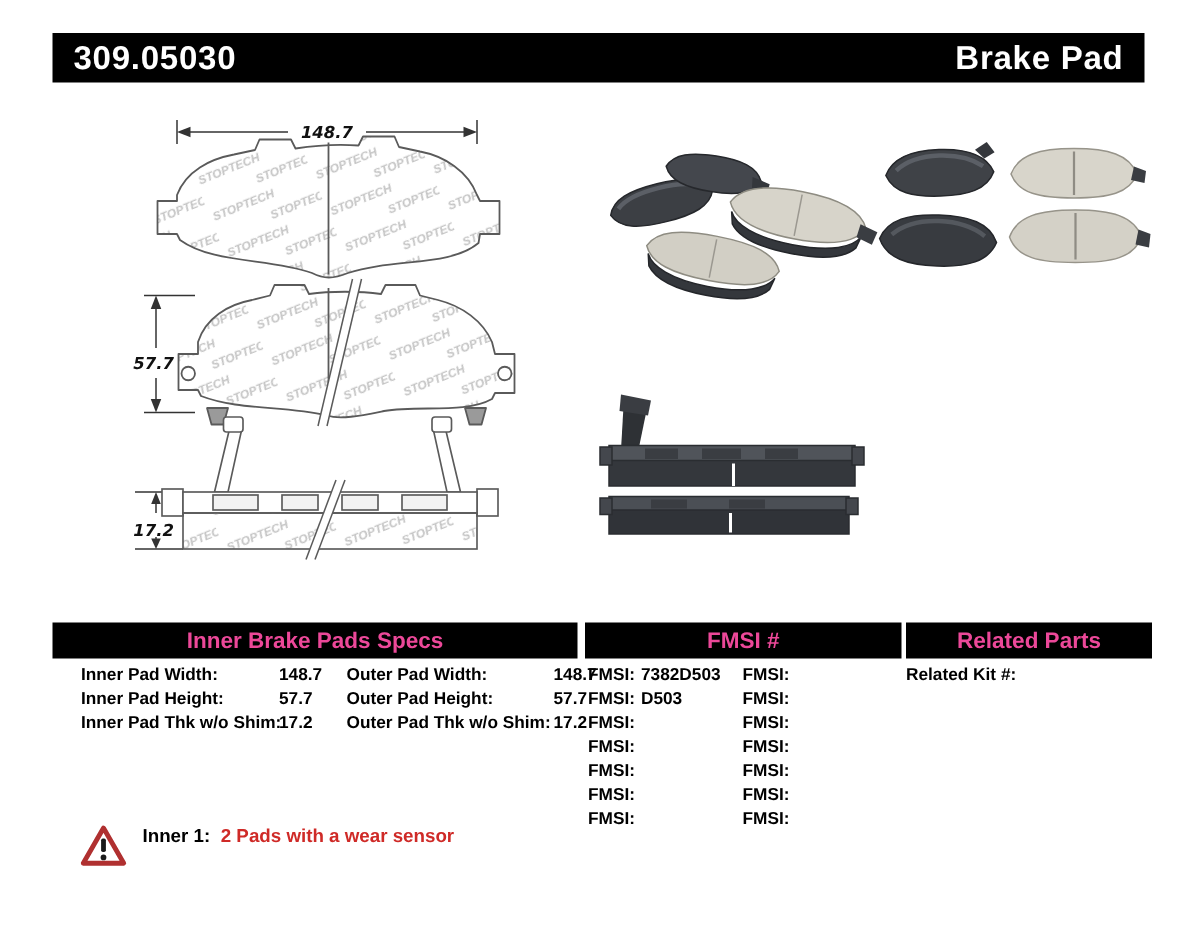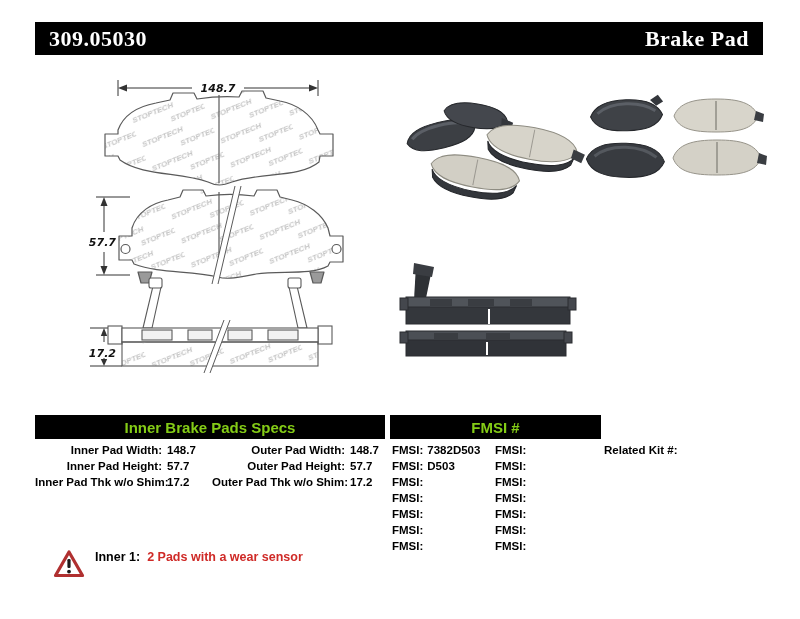--- a/index.html
+++ b/index.html
@@ -5,33 +5,33 @@
   html,body { margin:0; padding:0; background:#ffffff; }
   .page {
     position:relative; width:800px; height:619px; background:#ffffff;
     font-family:"Liberation Sans", sans-serif; overflow:hidden;
   }
   
   .topbar {
     position:absolute; left:35px; top:22px; width:728px; height:33px;
     background:#000; color:#fff; display:flex; justify-content:space-between;
     align-items:center; padding:0 14px; box-sizing:border-box;
-    font-size:22px; font-weight:bold; letter-spacing:0.5px;font-family:Liberation Serif, serif;
+    font-size:22px; font-weight:bold; letter-spacing:0.5px;
   }
   
   .secbar {
-    position:absolute; top:415px; height:24px; background:#000; color:#84cc16;
+    position:absolute; top:415px; height:24px; background:#000; color:#ec4899;
     font-weight:bold; font-size:15px; display:flex; align-items:center;
   }
   .secbar .half { flex:1; text-align:center; }
   .secbar.single { justify-content:center; }
   
   .speccol { position:absolute; top:442px; font-size:11.5px; font-weight:bold; color:#000; }
   .spec-row { display:flex; height:16px; align-items:center; white-space:nowrap; }
-  .spec-label { width:127px; text-align:right; }
+  .spec-label { width:127px; text-align:left;margin-left:19px; }
   .speccol.outer .spec-label { width:133px; }
   .spec-value { margin-left:5px; min-width:34px; text-align:left; }
   
   .fmsi { position:absolute; left:392px; top:442px; font-size:11.5px; font-weight:bold; }
   .fmsi-row { display:flex; height:16px; align-items:center; white-space:nowrap; }
   .fmsi-cell { width:103px; display:flex; }
   .fmsi-cell .fval { margin-left:4px; }
   
   .related { position:absolute; left:604px; top:442px; font-size:11.5px; font-weight:bold; }
   
@@ -217,20 +217,23 @@
       </g>
     </g>
   </svg>
 
   <div class="secbar" style="left:35px; width:350px;">
     <span class="half">Inner Brake Pads Specs</span>
   </div>
   <div class="secbar single" style="left:390px; width:211px;">
     <span>FMSI #</span>
   </div>
+  <div class="secbar single" style="left:604px; width:164px;">
+    <span>Related Parts</span>
+  </div>
 
   <div class="speccol inner" style="left:35px;">
     <div class="spec-row">
       <span class="spec-label">Inner Pad Width:</span>
       <span class="spec-value">148.7</span>
     </div>
     <div class="spec-row">
       <span class="spec-label">Inner Pad Height:</span>
       <span class="spec-value">57.7</span>
     </div>

